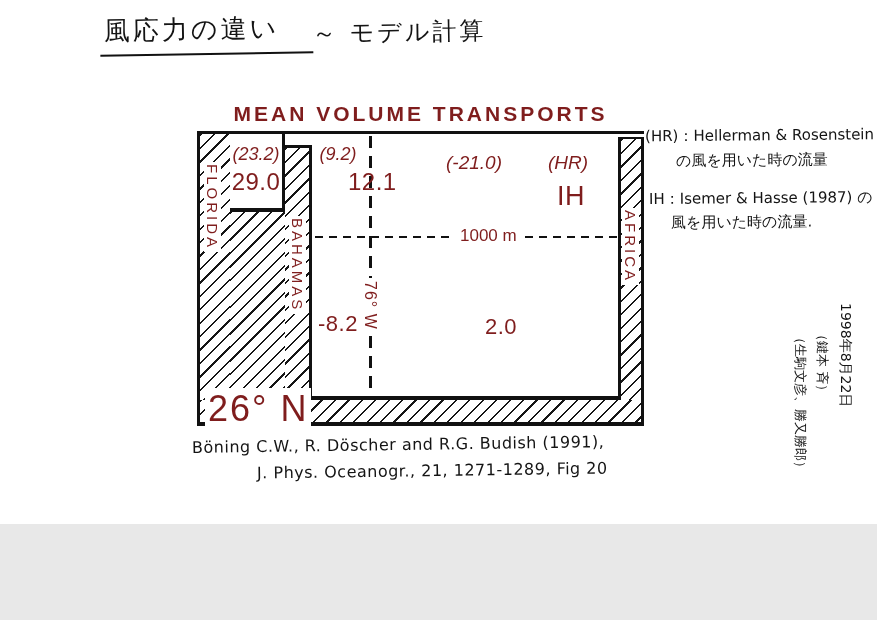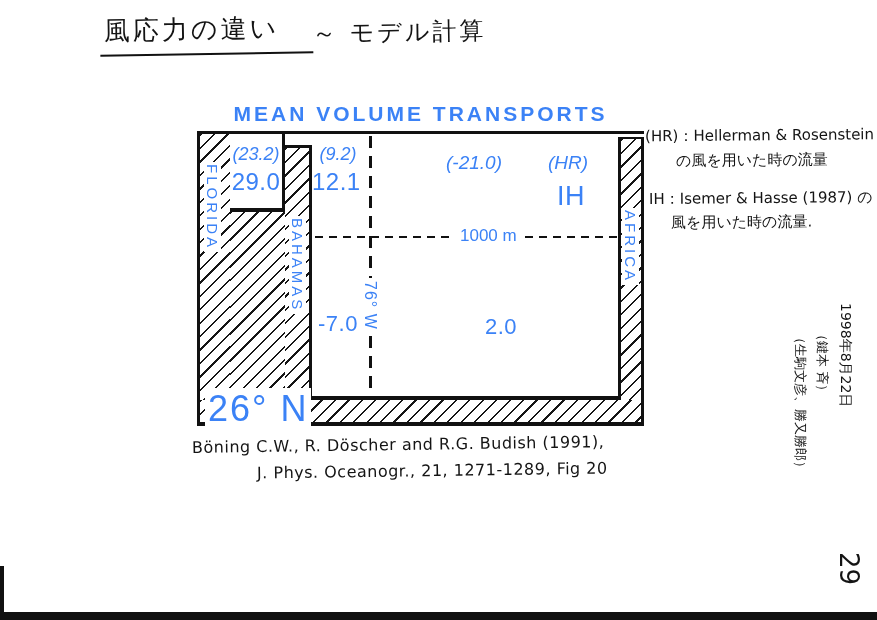--- a/index.html
+++ b/index.html
@@ -1,27 +1,27 @@
 <!DOCTYPE html>
 <html><head>
 <meta charset="utf-8">
 <style>
   html,body{margin:0;padding:0;background:#e8e8e8;}
   .page{
-    position:relative;width:877px;height:620px;background:#ffffff;
+    position:relative;width:877px;height:524px;background:#ffffff;
     overflow:hidden;font-family:"Liberation Sans",sans-serif;color:#111;
   }
   .abs{position:absolute;}
   
   .hatch{
     background-color:#fff;
     background-image:repeating-linear-gradient(135deg,#161616 0,#161616 1.6px,transparent 1.6px,transparent 9.5px);
     box-sizing:border-box;
   }
-  .ink{color:#3b82f6;}
+  .ink{color:#7f1d1d;}
   
   .hand{font-family:"DejaVu Sans",sans-serif;color:#141414;}
   .hand-title{font-size:26px;letter-spacing:3px;transform:rotate(-1deg);}
   .hand-note{font-size:15px;line-height:1.2;transform:rotate(-0.5deg);white-space:nowrap;}
   .hand-cite{font-size:16px;letter-spacing:0.5px;transform:rotate(-0.8deg);white-space:nowrap;}
   
   .fig-title{font-size:21px;letter-spacing:3px;font-weight:bold;font-stretch:condensed;text-align:center;}
   .val{font-size:24px;text-align:center;white-space:nowrap;letter-spacing:0.5px;}
   .val-paren{font-size:18px;font-style:italic;text-align:center;white-space:nowrap;}
   .vtext{
@@ -73,28 +73,28 @@
   <div class="abs vtext geo-label ink" style="left:289px;top:216px;">BAHAMAS</div>
   <div class="abs vtext geo-label ink" style="left:622px;top:208px;">AFRICA</div>
 
   <div class="abs lat-label ink" style="left:205px;top:352px;margin-top:36px;">26° N</div>
   <div class="abs vtext lon-label ink" style="left:361px;top:278px;">76° W</div>
 
   <div class="abs val-paren ink" style="left:228px;top:144px;width:56px;">(23.2)</div>
   <div class="abs val ink" style="left:228px;top:168px;width:56px;">29.0</div>
 
   <div class="abs val-paren ink" style="left:314px;top:144px;width:48px;">(9.2)</div>
-  <div class="abs val ink" style="left:312px;top:168px;width:48px;">12.1</div>
+  <div class="abs val ink" style="left:312px;top:168px;width:48px;padding-left:36px;">12.1</div>
 
   <div class="abs val-paren ink" style="left:432px;top:152px;width:84px;font-size:19px;">(-21.0)</div>
 
   <div class="abs val-paren ink" style="left:540px;top:152px;width:56px;font-size:19px;">(HR)</div>
   <div class="abs val ink" style="left:546px;top:181px;width:50px;font-size:27px;">IH</div>
 
-  <div class="abs val ink" style="left:312px;top:311px;width:52px;font-size:22px;">-7.0</div>
+  <div class="abs val ink" style="left:312px;top:311px;width:52px;font-size:22px;">-8.2</div>
   <div class="abs val ink" style="left:478px;top:314px;width:46px;font-size:22px;">2.0</div>
 
   <div class="abs hand hand-note" style="left:645px;top:126px;">(HR)：Hellerman &amp; Rosenstein (1983)</div>
   <div class="abs hand hand-note" style="left:676px;top:151px;">の風を用いた時の流量</div>
   <div class="abs hand hand-note" style="left:649px;top:189px;">IH：Isemer &amp; Hasse (1987) の</div>
   <div class="abs hand hand-note" style="left:671px;top:213px;">風を用いた時の流量.</div>
 
   <div class="abs hand hand-cite" style="left:192px;top:435px;">Böning C.W., R. Döscher and R.G. Budish (1991),</div>
   <div class="abs hand hand-cite" style="left:257px;top:461px;">J. Phys. Oceanogr., 21, 1271-1289, Fig 20</div>
 

